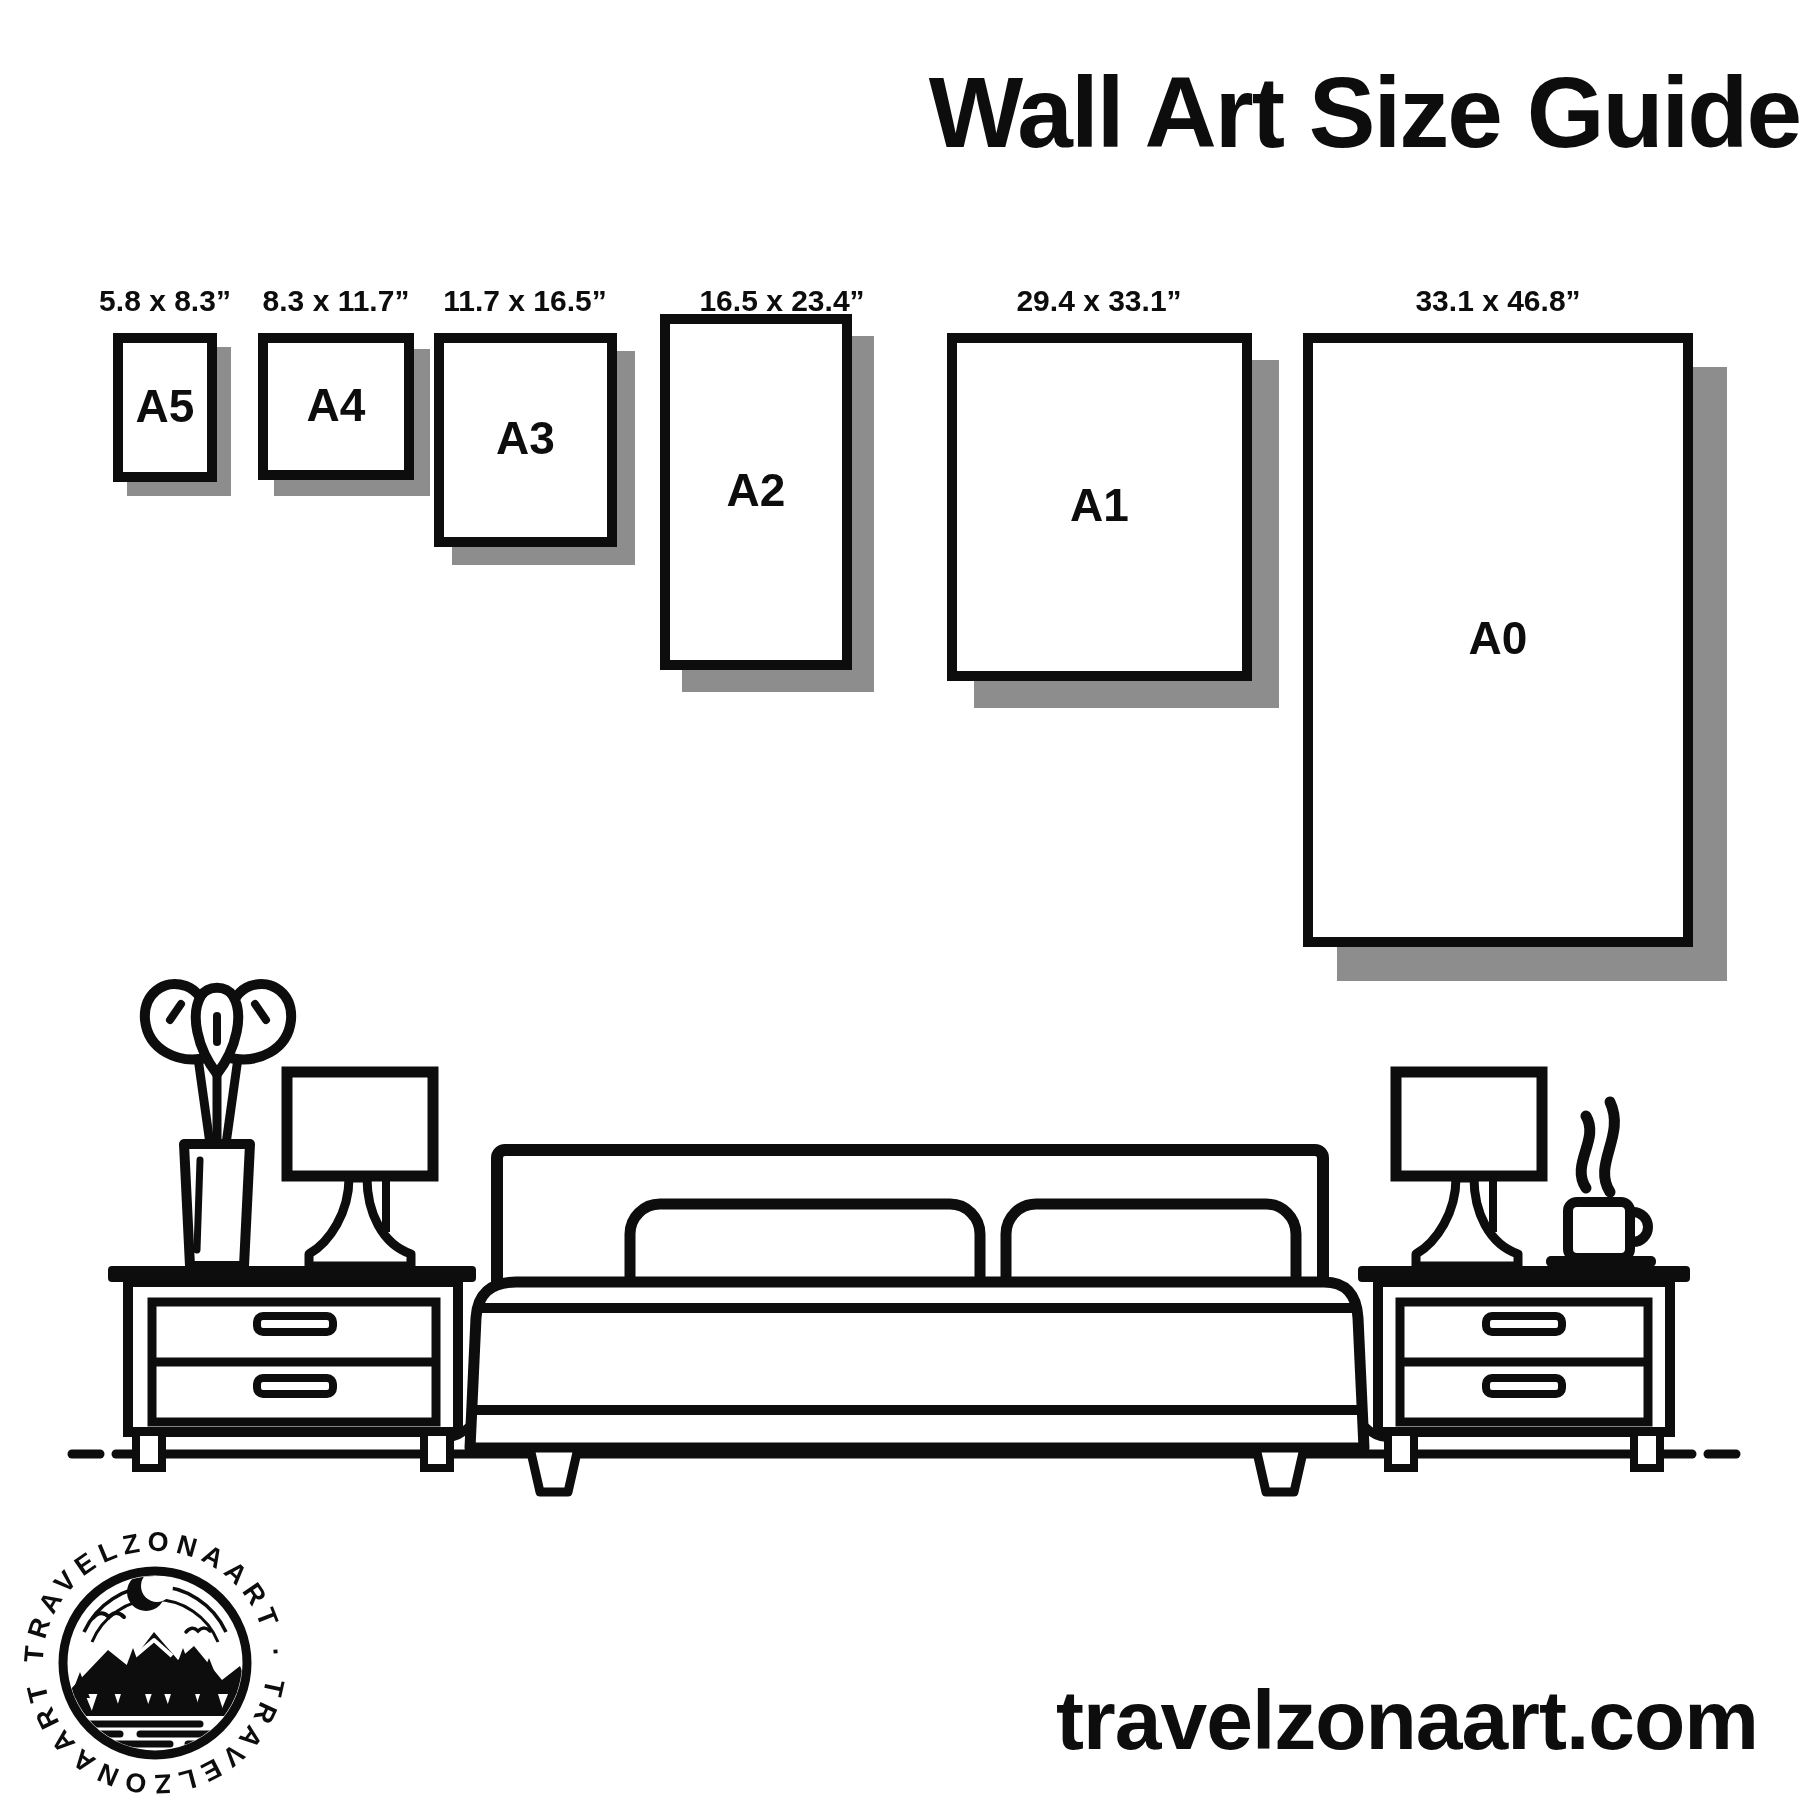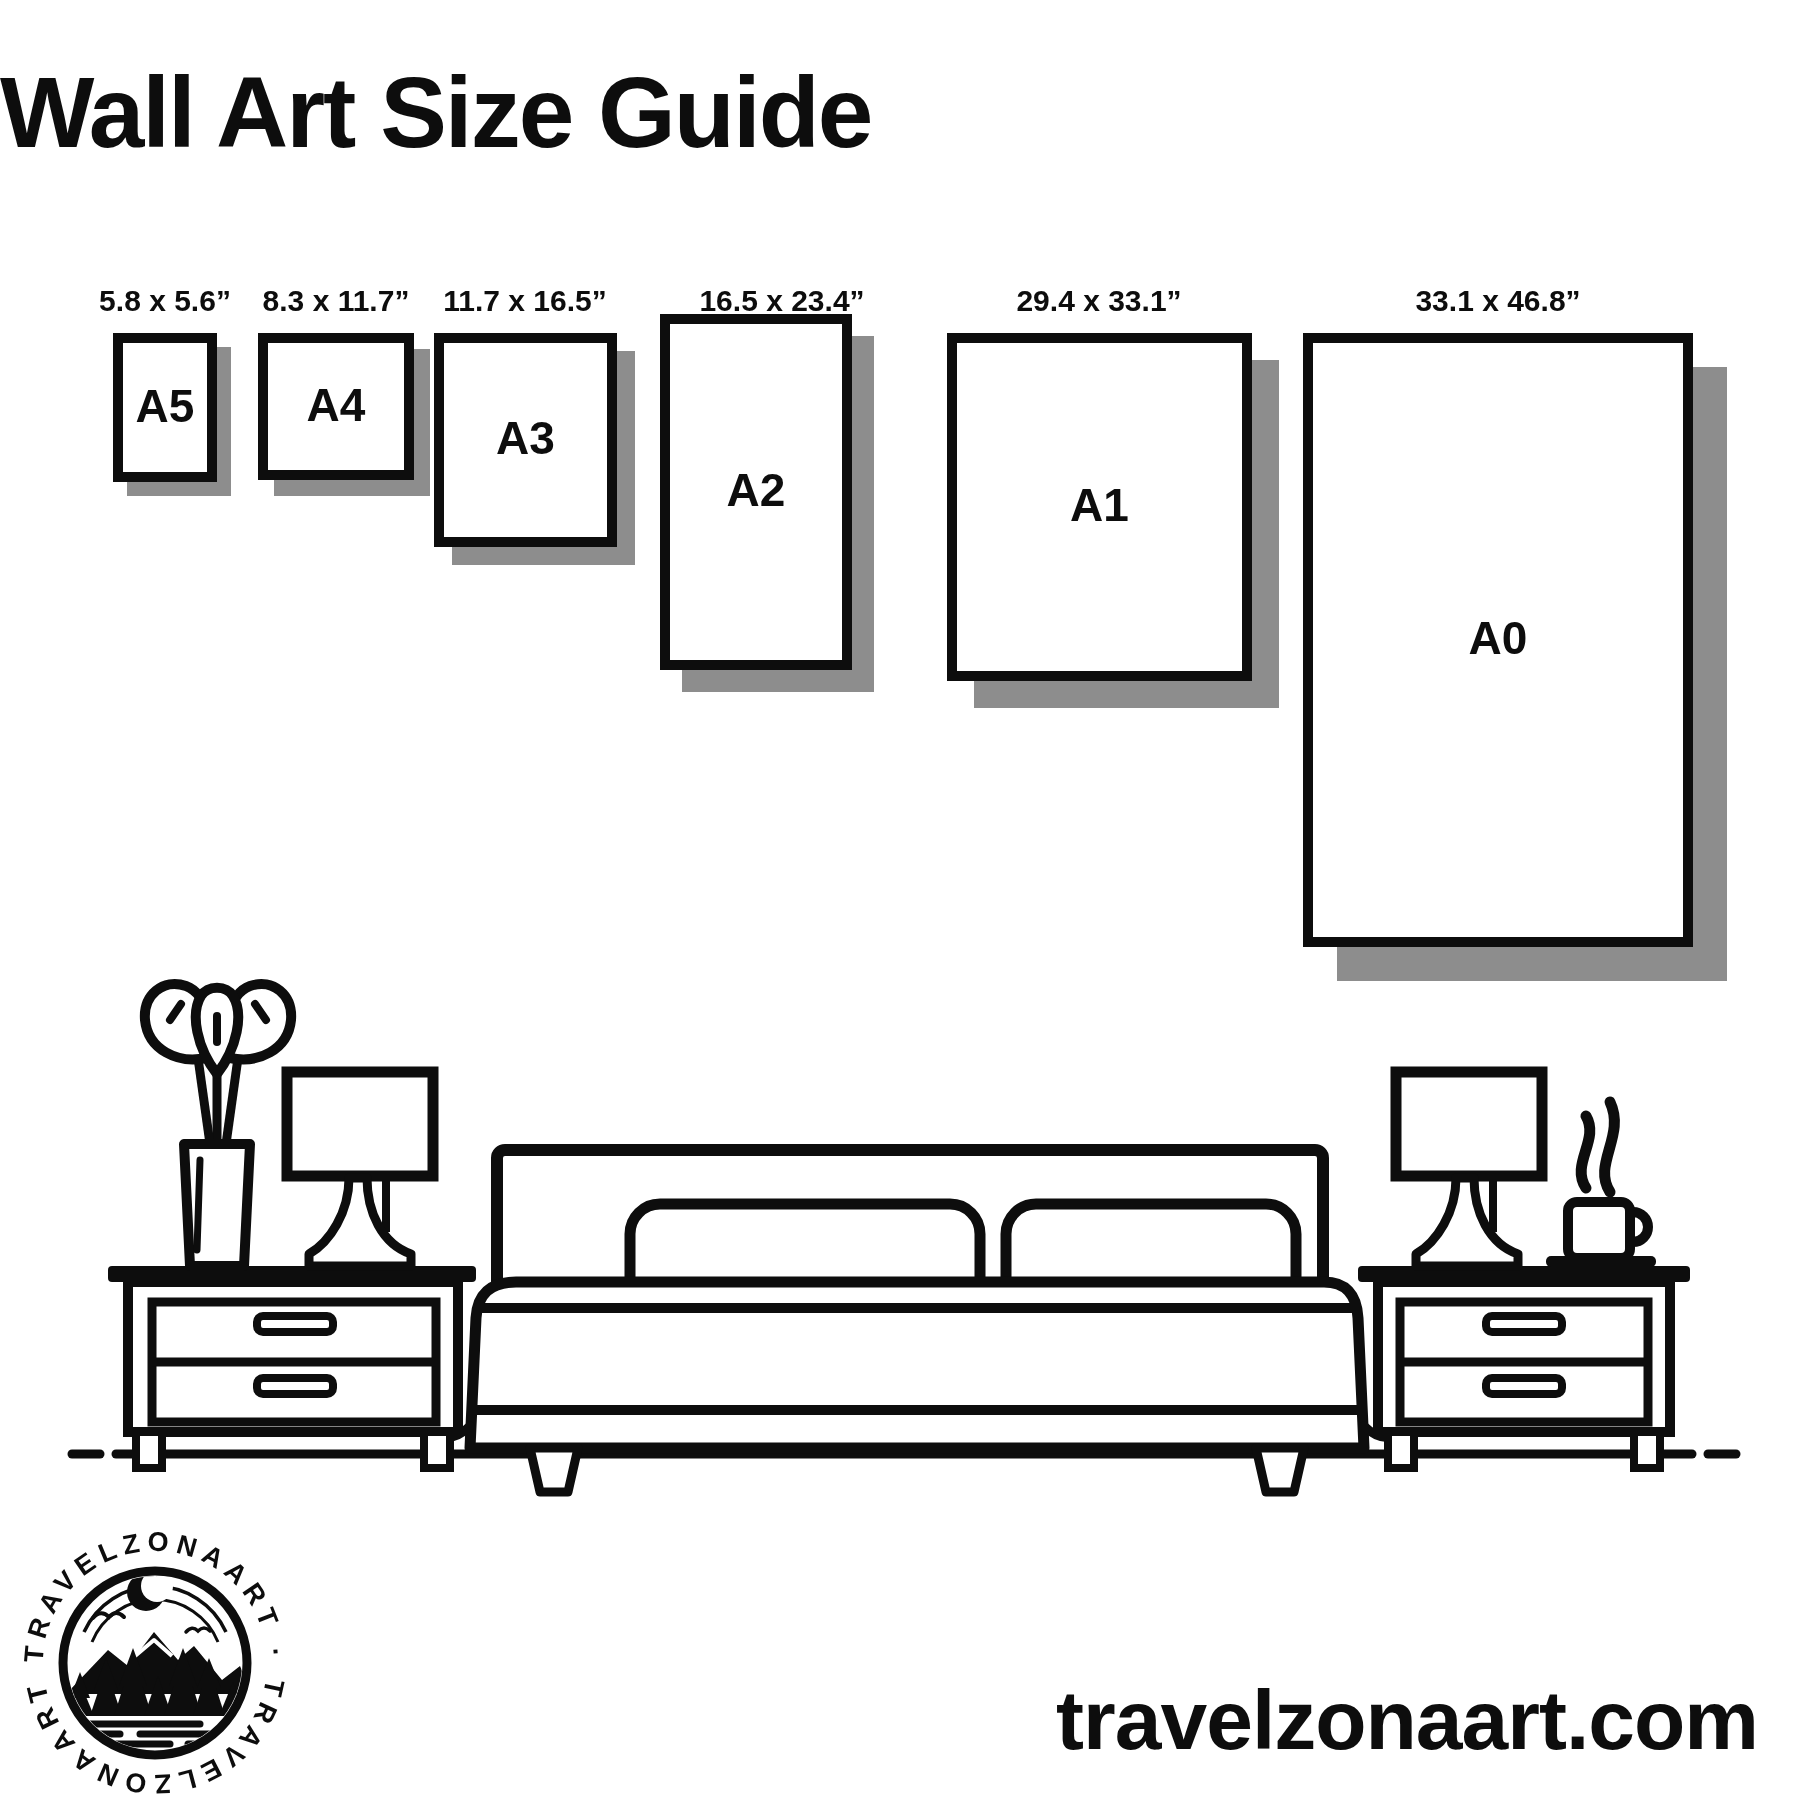--- a/index.html
+++ b/index.html
@@ -4,21 +4,21 @@
 <style>
   :root{ --ink:#0d0d0d; --shadow:#8d8d8d; --bg:#ffffff; }
   html,body{margin:0;padding:0;background:#e8e8e8;}
   #canvas{
     position:relative; width:1800px; height:1800px; background:var(--bg);
     font-family:"Liberation Sans", sans-serif; color:var(--ink); overflow:hidden;
     margin:0 auto;
   }
   
   .title{
-    position:absolute; left:0; right:0; top:55px; text-align:left;
+    position:absolute; left:0; right:0; top:55px; text-align:right;
     font-size:100px; font-weight:800; letter-spacing:-2px; color:var(--ink);
   }
   
   .paper{
     position:absolute; box-sizing:border-box; background:#fff;
     border:10px solid var(--ink);
   }
   .paper .code{
     position:absolute; left:0; right:0; top:50%; transform:translateY(-54%);
     text-align:center; font-size:46px; font-weight:700; letter-spacing:0px;
@@ -44,21 +44,21 @@
   }
   .ring-text{ font-size:27px; font-weight:700; letter-spacing:3px; }
 </style>
 </head>
 <body>
 
 <div id="canvas">
 
   <div class="title">Wall Art Size Guide</div>
 
-  <div class="dim" id="dim-a5">5.8 x 5.6”</div>
+  <div class="dim" id="dim-a5">5.8 x 8.3”</div>
   <div class="dim" id="dim-a4">8.3 x 11.7”</div>
   <div class="dim" id="dim-a3">11.7 x 16.5”</div>
   <div class="dim" id="dim-a2">16.5 x 23.4”</div>
   <div class="dim" id="dim-a1">29.4 x 33.1”</div>
   <div class="dim" id="dim-a0">33.1 x 46.8”</div>
 
   <div class="paper" id="box-a5">
     <div class="code">A5</div>
   </div>
   <div class="paper" id="box-a4">

